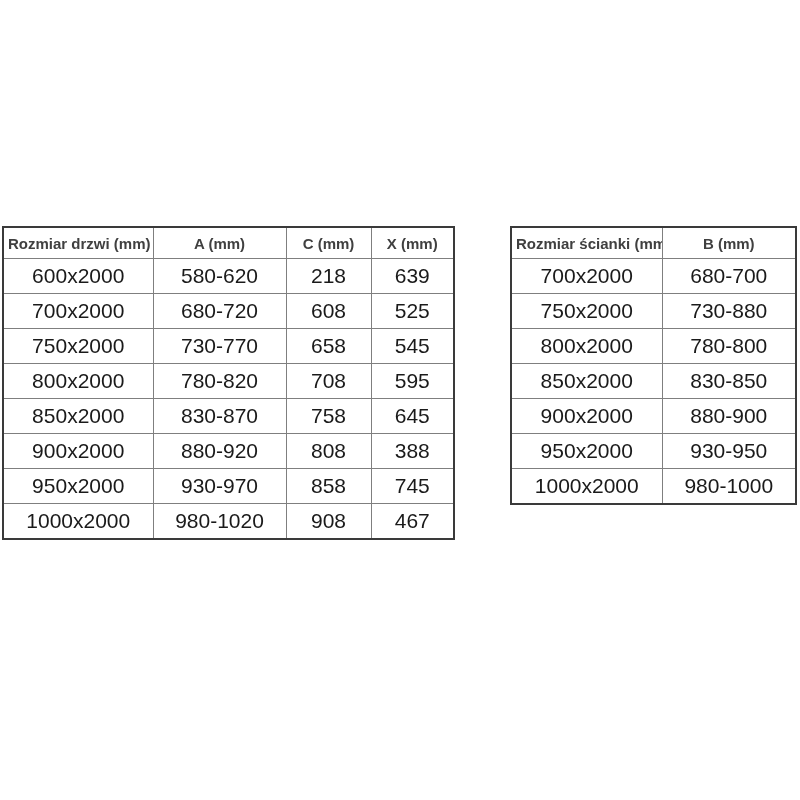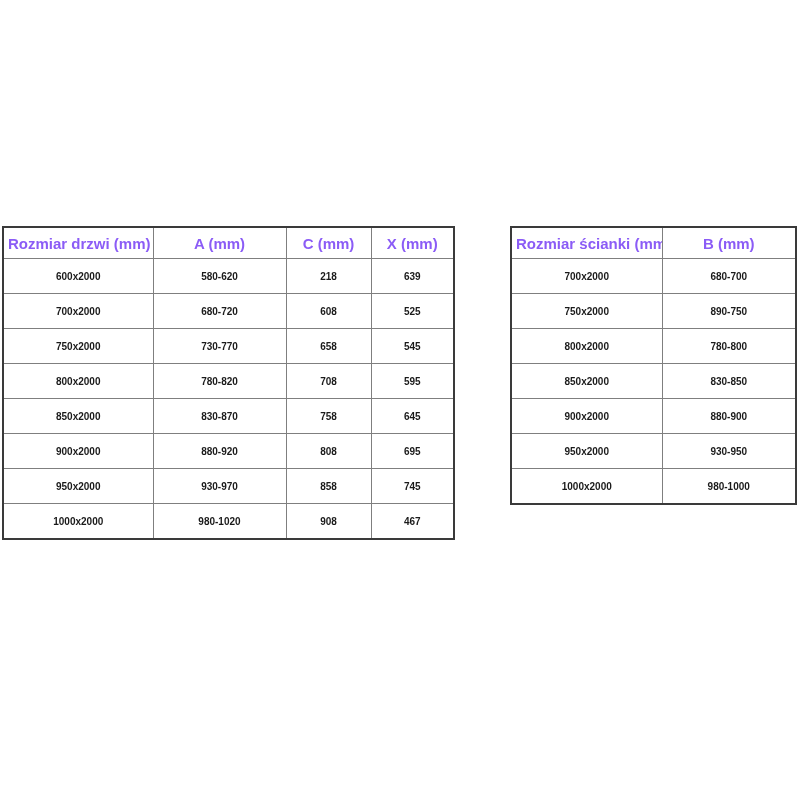--- a/index.html
+++ b/index.html
@@ -28,26 +28,26 @@
     text-align: center;
     vertical-align: middle;
     padding: 0 4px;
     overflow: hidden;
     white-space: nowrap;
   }
   table.spec th {
     height: 30px;
     font-size: 15px;
     font-weight: bold;
-    color: #8b5cf6;
+    color: #404040;
   }
   table.spec td {
     height: 34px;
-    font-size: 10px;
-    font-weight: bold;
+    font-size: 21px;
+    font-weight: normal;
     margin-left: 11px;
   }
   #doors-table   { left: 2px;   top: 226px; width: 451px; }
   #panels-table  { left: 510px; top: 226px; width: 287px; }
 </style>
 </head>
 <body>
 
 <div class="canvas">
 
@@ -94,21 +94,21 @@
         <tr>
           <td>850x2000</td>
           <td>830-870</td>
           <td>758</td>
           <td>645</td>
         </tr>
         <tr>
           <td>900x2000</td>
           <td>880-920</td>
           <td>808</td>
-          <td>695</td>
+          <td>388</td>
         </tr>
         <tr>
           <td>950x2000</td>
           <td>930-970</td>
           <td>858</td>
           <td>745</td>
         </tr>
         <tr>
           <td>1000x2000</td>
           <td>980-1020</td>
@@ -129,21 +129,21 @@
           <th>B (mm)</th>
         </tr>
       </thead>
       <tbody>
         <tr>
           <td>700x2000</td>
           <td>680-700</td>
         </tr>
         <tr>
           <td>750x2000</td>
-          <td>890-750</td>
+          <td>730-880</td>
         </tr>
         <tr>
           <td>800x2000</td>
           <td>780-800</td>
         </tr>
         <tr>
           <td>850x2000</td>
           <td>830-850</td>
         </tr>
         <tr>

